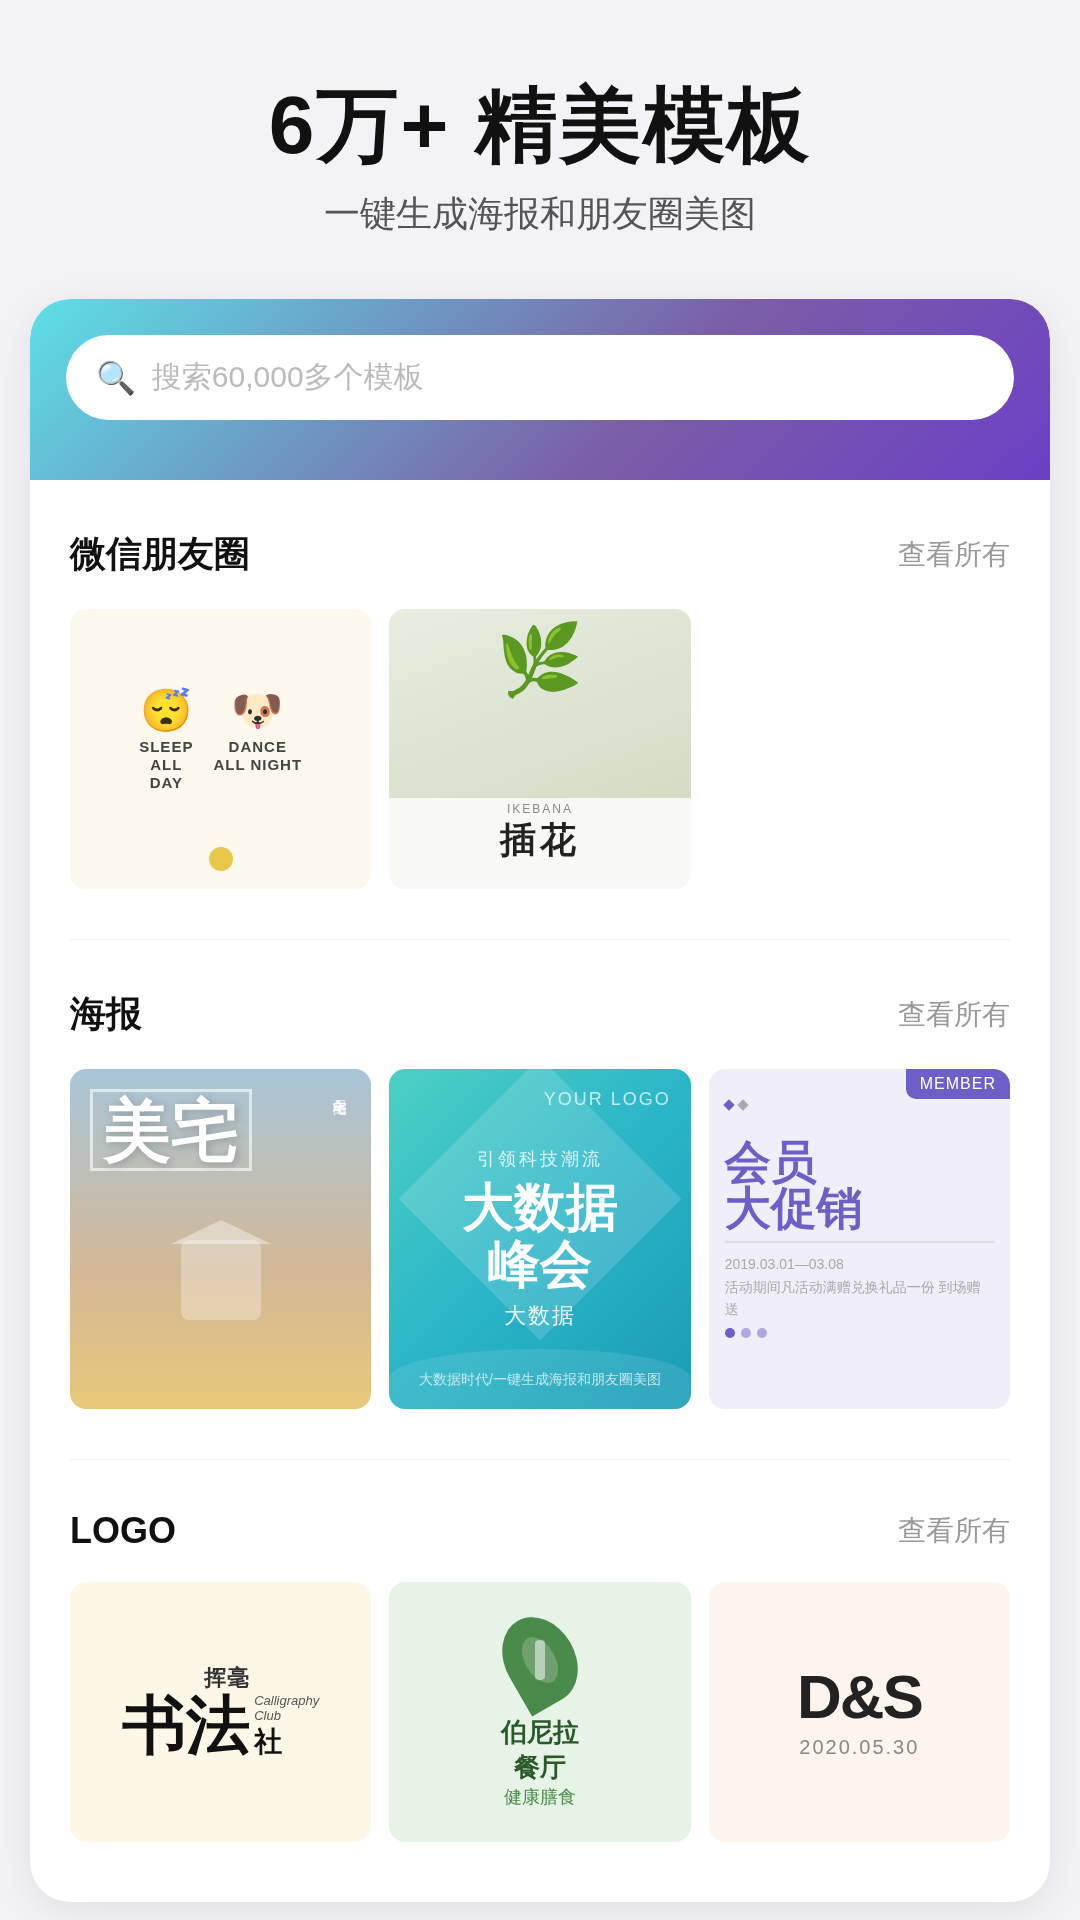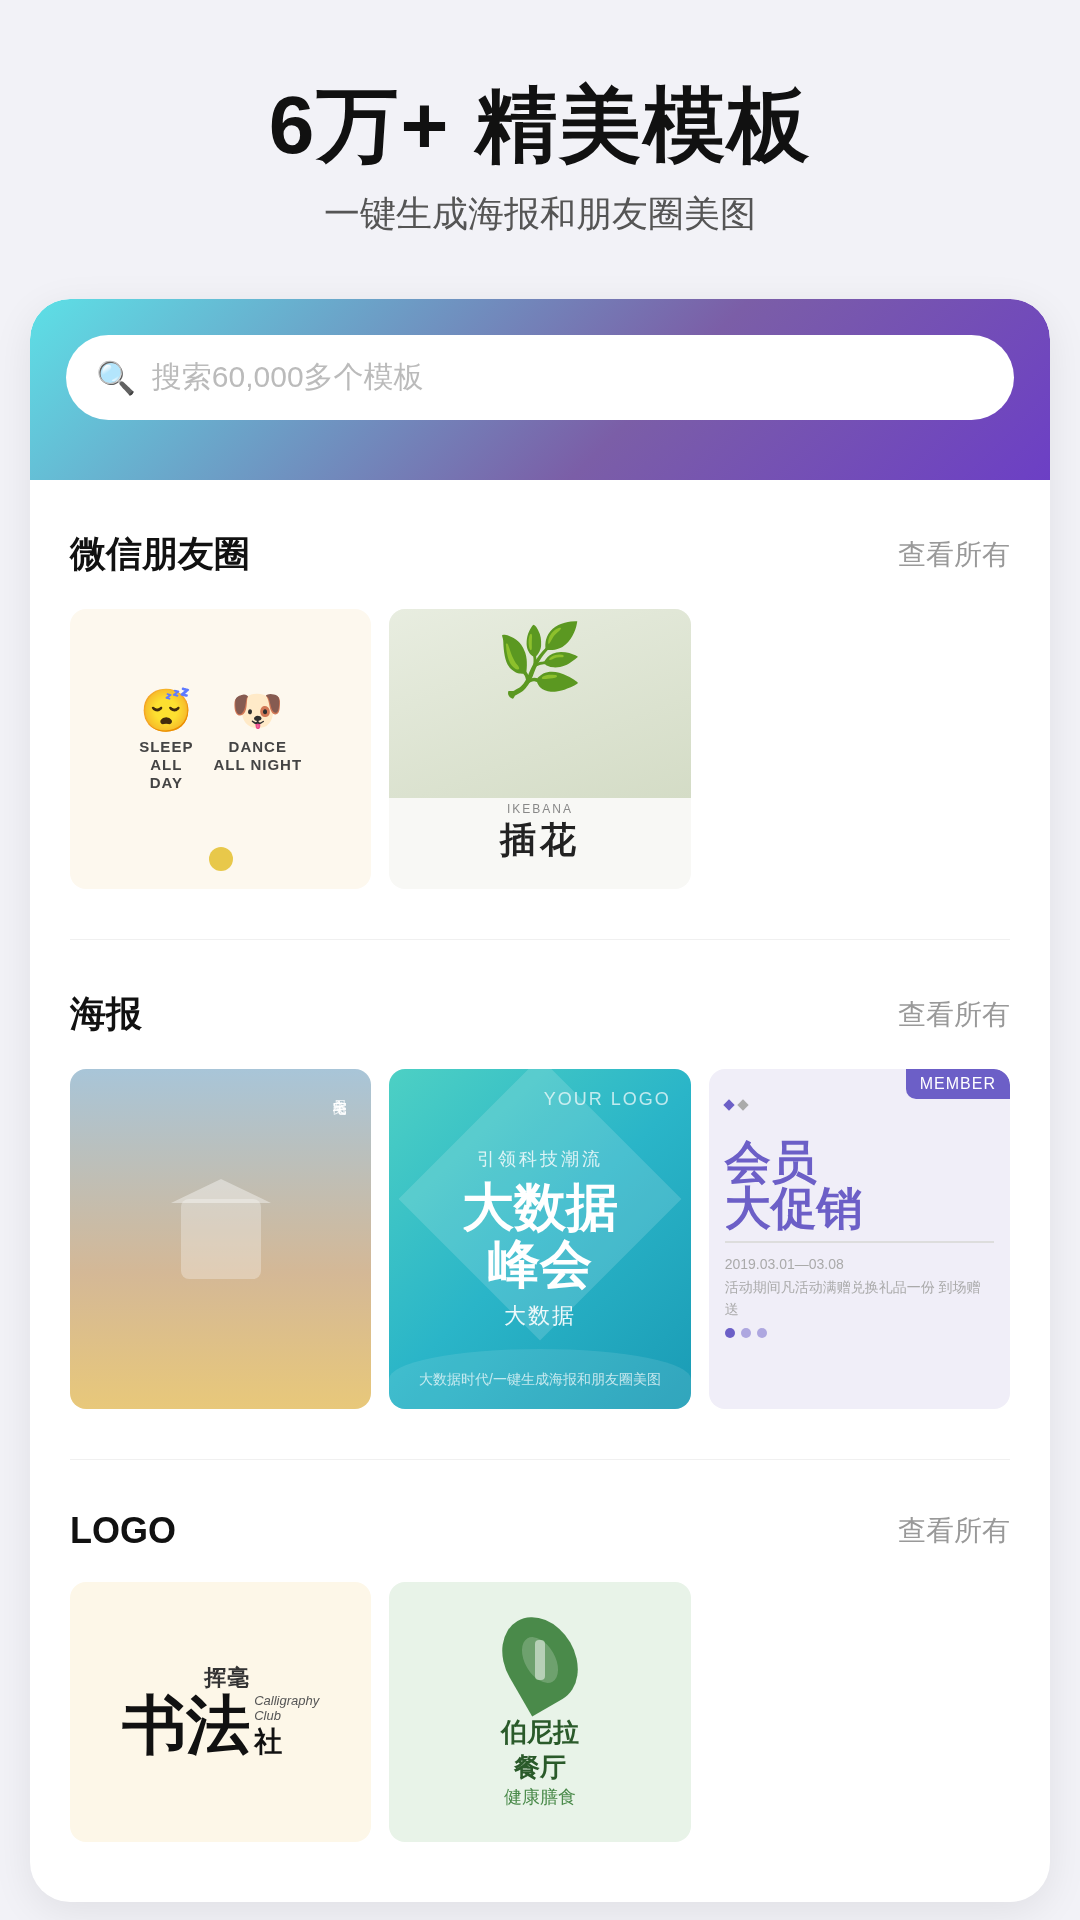--- a/index.html
+++ b/index.html
@@ -501,20 +501,21 @@
   <div class="section-divider"></div>
 
   <div class="section">
     <div class="section-header">
       <span class="section-title">海报</span>
       <span class="section-view-all">查看所有</span>
     </div>
     <div class="template-grid">
 
       <div class="poster-card poster-1">
+        <div class="poster-1-title">美宅</div>
         <div class="poster-1-side-text">尽美宅宅宅向</div>
 
         <div style="flex:1; display:flex; align-items:center; justify-content:center;">
           <div style="width:80px;height:80px;background:rgba(255,255,255,0.3);border-radius:8px;position:relative;">
             <div style="position:absolute;top:-20px;left:50%;transform:translateX(-50%);width:0;height:0;border-left:50px solid transparent;border-right:50px solid transparent;border-bottom:24px solid rgba(255,255,255,0.4);"></div>
           </div>
         </div>
       </div>
 
       <div class="poster-card poster-2">
@@ -580,17 +581,21 @@
         <div class="logo-leaf">
           <div style="width:10px;height:40px;background:rgba(255,255,255,0.5);border-radius:4px;transform:rotate(30deg);"></div>
         </div>
         <div class="logo-card-2-name">
           <span>伯尼拉</span><br>
           <span>餐厅</span>
         </div>
         <div class="logo-card-2-sub">健康膳食</div>
       </div>
 
+      <div class="logo-card logo-card-3">
+        <div class="logo-card-3-text">D&amp;S</div>
+        <div class="logo-card-3-date">2020.05.30</div>
+      </div>
 
     </div>
   </div>
 
 </div>
 
 </body></html>

